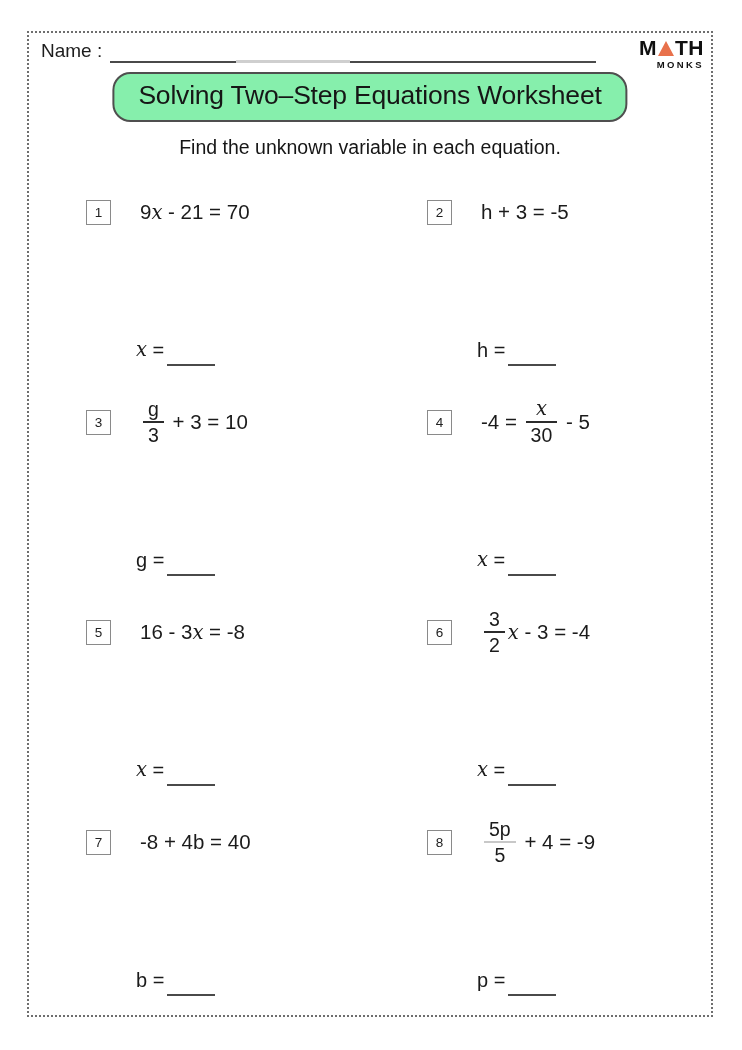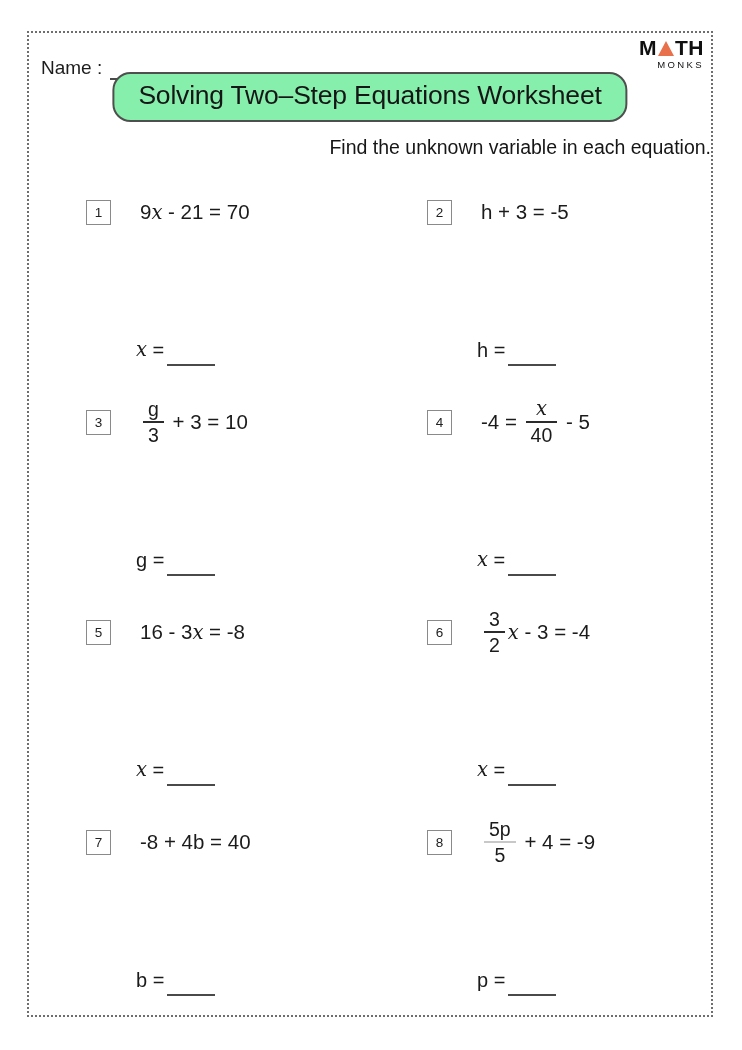--- a/index.html
+++ b/index.html
@@ -14,21 +14,21 @@
   .sheet {
     position: absolute;
     left: 27px; top: 31px;
     width: 686px; height: 986px;
     box-sizing: border-box;
     border: 2px dotted #6e6e6e;
     background: #fff;
   }
   
   .name-row {
-    position: absolute; top: 23px; left: 12px;
+    position: absolute; top: 6px; left: 12px;
     display: flex; align-items: flex-end;
   }
   .name-label { font-size: 19px; line-height: 24px; }
   .name-line {
     position: relative;
     width: 486px; height: 22px;
     margin-left: 8px;
     border-bottom: 2px solid #4a4a4a;
   }
   .name-line-gray {
@@ -45,38 +45,38 @@
     line-height: 20px;
   }
   .logo-triangle {
     width: 0; height: 0;
     border-left: 8px solid transparent;
     border-right: 8px solid transparent;
     border-bottom: 15px solid #E8714B;
     margin: 0 1px 2px 1px;
   }
   .logo-monks {
-    font-size: 9.5px; font-weight: 400; letter-spacing: 2.4px;
+    font-size: 9.5px; font-weight: 700; letter-spacing: 2.4px;
     color: #101010; margin-top: 1px;
   }
   .title-box {
     position: absolute; top: 39px; left: 50%;
     transform: translateX(-50%);
     border: 2px solid #4f4f4f;
     border-radius: 18px;
     padding: 6px 24px 9px 24px;
     font-size: 26.5px;
     letter-spacing: -0.2px;
     white-space: nowrap;
     background: #86efac;
     color: #161616;
   }
   .subtitle {
     position: absolute; top: 103px; left: 0;
-    width: 100%; text-align: right;
+    width: 100%; text-align: center;
     font-size: 19.5px; color: #161616;
   }
   
   .problems {
     position: absolute; top: 146px; left: 0; right: 0;
     display: grid;
     grid-template-columns: 1fr 1fr;
     grid-auto-rows: 210px;
   }
   .cell { box-sizing: border-box; padding-left: 57px; }
@@ -191,21 +191,21 @@
         </div>
       </div>
       <div class="cell">
         <div class="eq-line">
           <div class="num-box">4</div>
           <div class="equation">
             <span class="eq-text">-4 = </span>
             <span class="frac">
               <span class="fnum ital">x</span>
               <span class="fbar"></span>
-              <span class="fden">40</span>
+              <span class="fden">30</span>
             </span>
             <span class="eq-text"> - 5</span>
           </div>
         </div>
         <div class="ans-line">
           <span class="ans-var ital">x</span>
           <span class="ans-eq"> =</span>
           <span class="ans-blank"></span>
         </div>
       </div>

